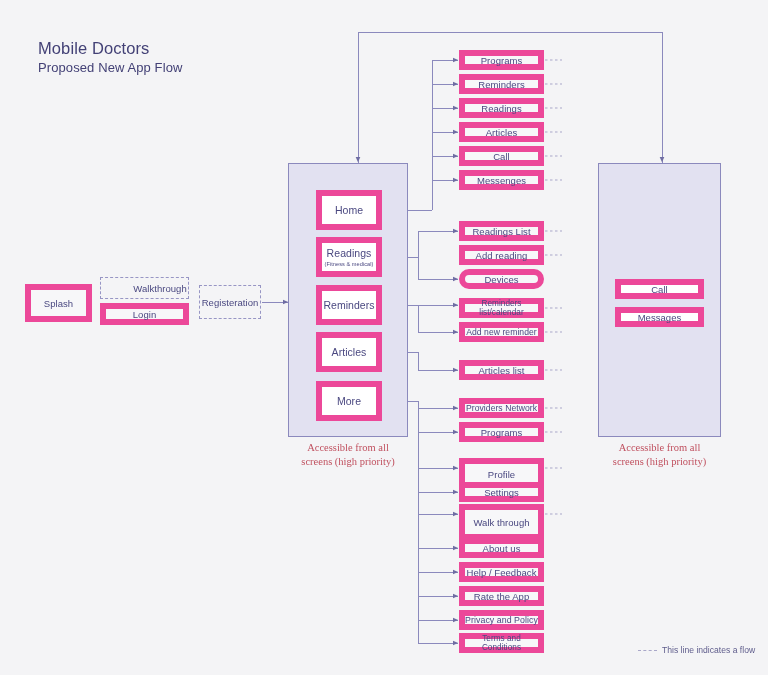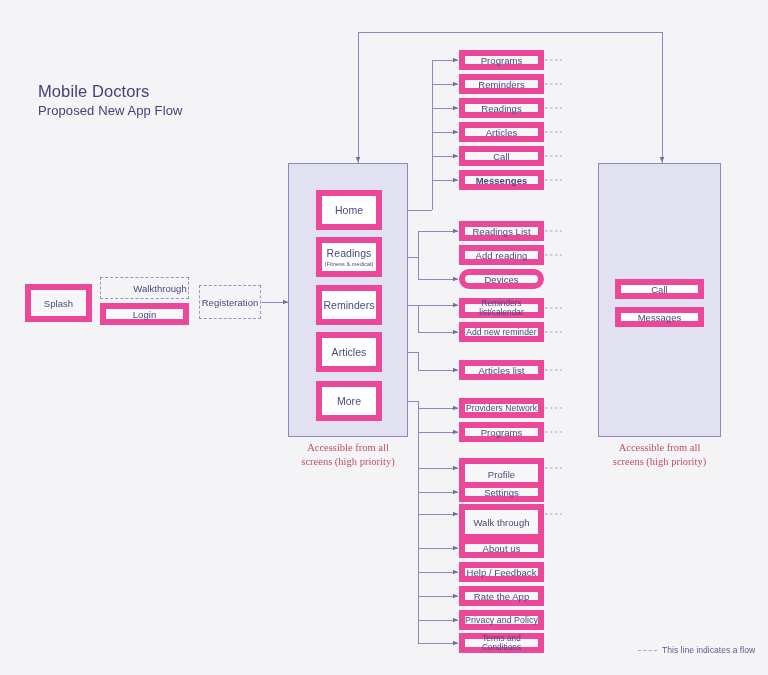--- a/index.html
+++ b/index.html
@@ -6,21 +6,21 @@
   body{
     width:768px;height:675px;
     background:#f4f4f6;
     font-family:"Liberation Sans","DejaVu Sans",sans-serif;
     overflow:hidden;
     position:relative;
   }
   #canvas{position:absolute;inset:0;width:768px;height:675px;}
 
   
-  .title-block{position:absolute;left:38px;top:38px;margin-top:43px;}
+  .title-block{position:absolute;left:38px;top:38px;}
   .title-main{
     font-size:16.5px;color:#434176;letter-spacing:.1px;line-height:20px;
   }
   .title-sub{
     font-size:13px;color:#434176;letter-spacing:.1px;line-height:18px;margin-top:1px;
   }
 
   
   svg.wires{position:absolute;left:0;top:0;width:768px;height:675px;pointer-events:none;}
 
@@ -229,21 +229,21 @@
   </div>
   <div class="node flat" style="left:459px;top:98px;width:85px;height:20px;">
     <span>Readings</span>
   </div>
   <div class="node flat" style="left:459px;top:122px;width:85px;height:20px;">
     <span>Articles</span>
   </div>
   <div class="node flat" style="left:459px;top:146px;width:85px;height:20px;">
     <span>Call</span>
   </div>
-  <div class="node flat" style="left:459px;top:170px;width:85px;height:20px;font-weight:bold;">
+  <div class="node flat" style="left:459px;top:170px;width:85px;height:20px;">
     <span>Messenges</span>
   </div>
 
   <div class="node flat" style="left:459px;top:221px;width:85px;height:20px;">
     <span>Readings List</span>
   </div>
   <div class="node flat" style="left:459px;top:245px;width:85px;height:20px;">
     <span>Add reading</span>
   </div>
   <div class="node flat" style="left:459px;top:269px;width:85px;height:20px;border-radius:10px;">

